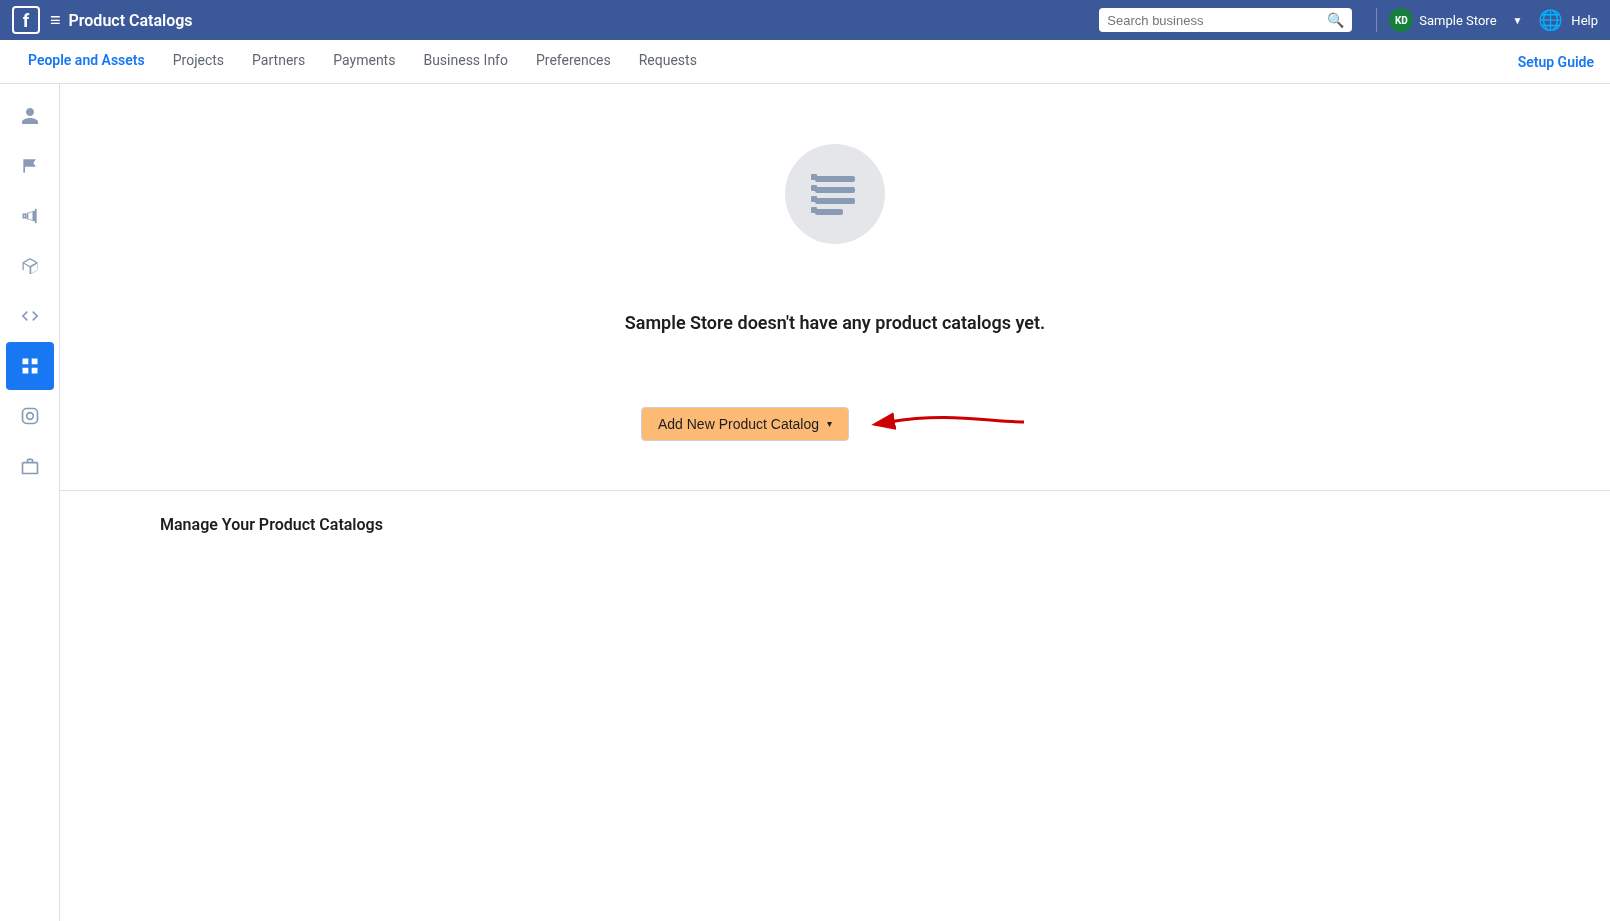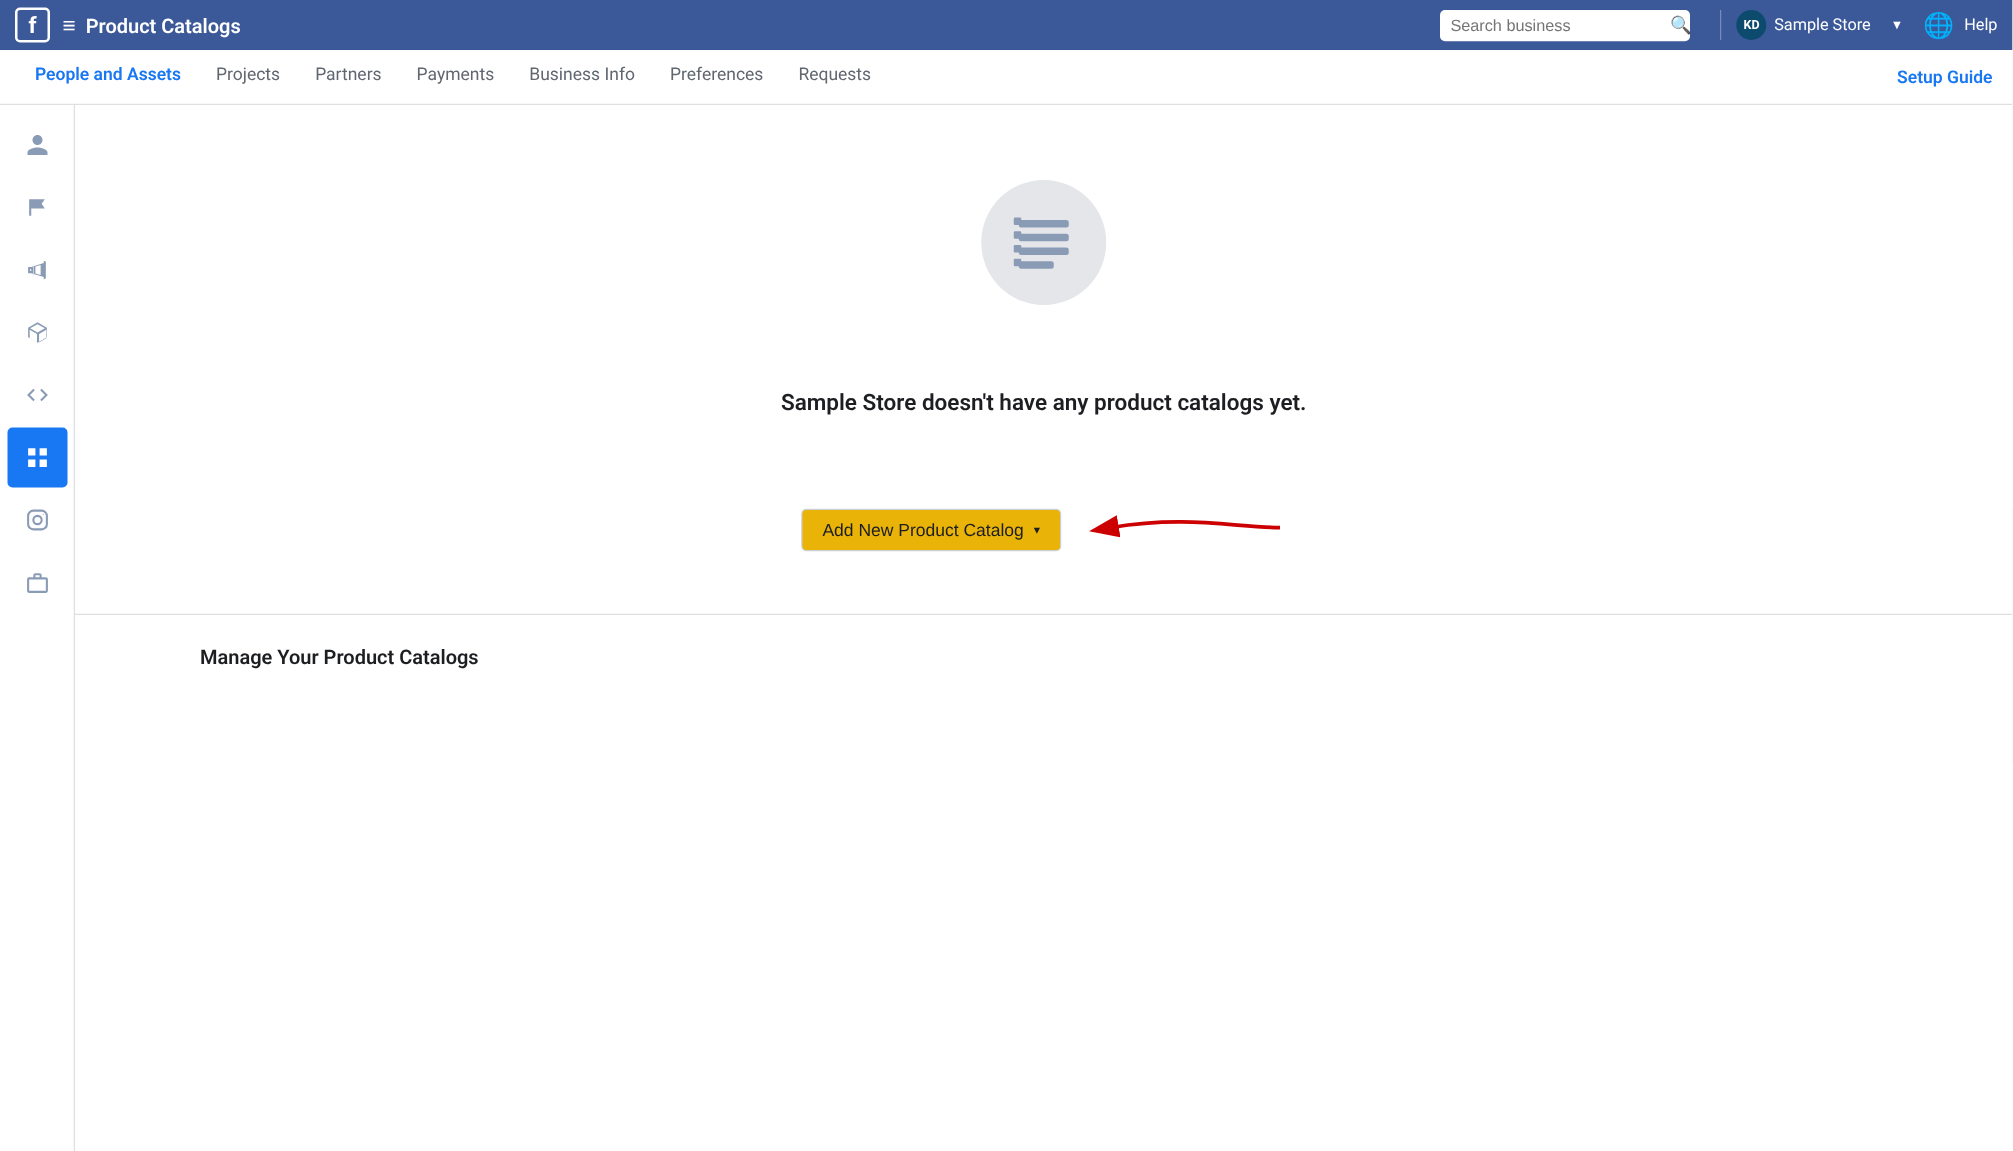--- a/index.html
+++ b/index.html
@@ -41,21 +41,21 @@
       font-weight: 600;
       color: white;
       flex: 1;
     }
     .topnav-search {
       display: flex;
       align-items: center;
       background: white;
       border-radius: 4px;
       padding: 4px 8px;
-      width: 200px;
+      width: 253px;
       margin-right: 12px;
     }
     .topnav-search input {
       border: none;
       outline: none;
       font-size: 13px;
       color: #333;
       flex: 1;
     }
     .topnav-search-icon {
@@ -72,21 +72,21 @@
       display: flex;
       align-items: center;
       cursor: pointer;
       color: white;
       font-size: 13px;
     }
     .topnav-account-avatar {
       width: 24px;
       height: 24px;
       border-radius: 50%;
-      background: #0c4a6e;
+      background: #15803d;
       display: flex;
       align-items: center;
       justify-content: center;
       font-size: 10px;
       font-weight: bold;
       color: white;
       margin-right: 6px;
     }
     .topnav-account-name {
       color: white;
@@ -209,21 +209,21 @@
     }
     .empty-title {
       font-size: 18px;
       font-weight: 600;
       color: #1c1e21;
       margin-bottom: 20px;
     }
     .add-catalog-btn {
       display: flex;
       align-items: center;
-      background: #eab308;
+      background: #fdba74;
       border: 1px solid #ccd0d5;
       border-radius: 4px;
       padding: 8px 16px;
       font-size: 14px;
       color: #1c1e21;
       cursor: pointer;
       position: relative;
     }
     .add-catalog-btn .caret {
       margin-left: 8px;

